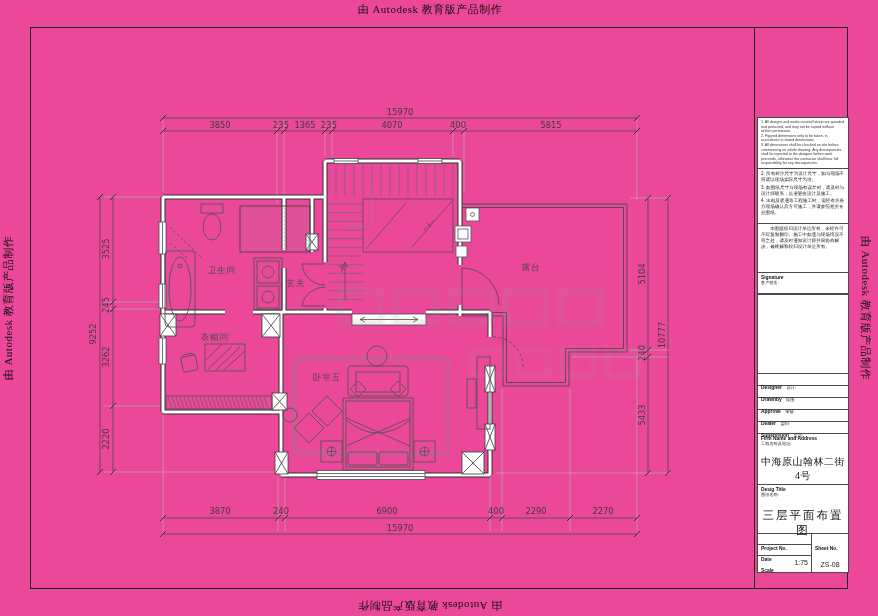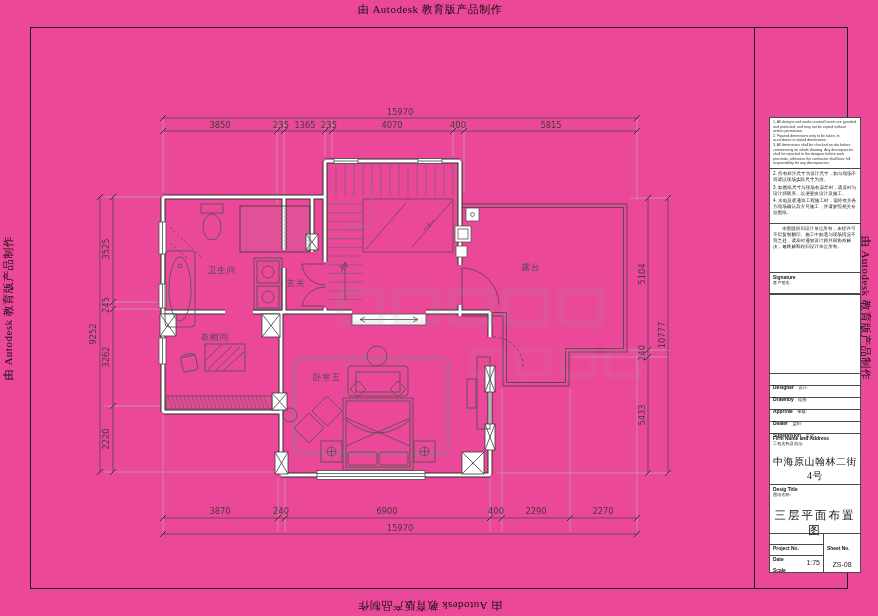--- a/index.html
+++ b/index.html
@@ -14,21 +14,21 @@
   .frame{position:absolute;left:30px;top:27px;width:818px;height:562px;border:1.6px solid #1c1c1c;box-sizing:border-box;}
   .tb-sep{position:absolute;left:754px;top:27px;width:1.4px;height:562px;background:#1c1c1c;}
   svg text{font-family:"DejaVu Sans",sans-serif;fill:#3c3c3c;}
   .dim{font-size:8.3px;}
   .room{font-size:8.5px;fill:#4a4a4a;letter-spacing:1px;}
   
   .wm{position:absolute;display:flex;gap:9px;opacity:.5;filter:blur(2px);pointer-events:none;}
   .wm i{display:block;border:6px solid rgba(150,150,150,.38);width:34px;height:26px;}
   .wm2 i{width:26px;height:20px;border-width:5px;border-color:rgba(160,160,160,.3);}
   
-  .tb{position:absolute;left:757px;top:118px;width:92px;color:#1f1f1f;margin-left:12px;}
+  .tb{position:absolute;left:757px;top:118px;width:92px;color:#1f1f1f;}
   .tbx{border:0.9px solid #4a4a4a;box-sizing:border-box;margin-top:-0.9px;padding:2px 3px;background:#fff;}
   .n1{font-size:3.6px;line-height:4.6px;color:#333;white-space:pre-wrap;}
   .n2{font-size:4.6px;line-height:5.8px;margin-bottom:2px;color:#222;}
   .para{font-size:4.6px;line-height:6px;color:#222;text-indent:9px;}
   .lab{font-size:4.9px;font-weight:bold;color:#111;}
   .labcn{font-size:4.2px;color:#333;}
   .bigval{font-size:10px;text-align:center;margin-top:9px;letter-spacing:.5px;font-family:"Liberation Serif",serif;color:#111;}
   .titleval{font-size:11.5px;text-align:center;margin-top:11px;letter-spacing:2px;font-family:Liberation Sans, sans-serif;color:#111;}
   .row2{display:flex;}
   .cellL{width:53px;border-right:0.9px solid #4a4a4a;}

